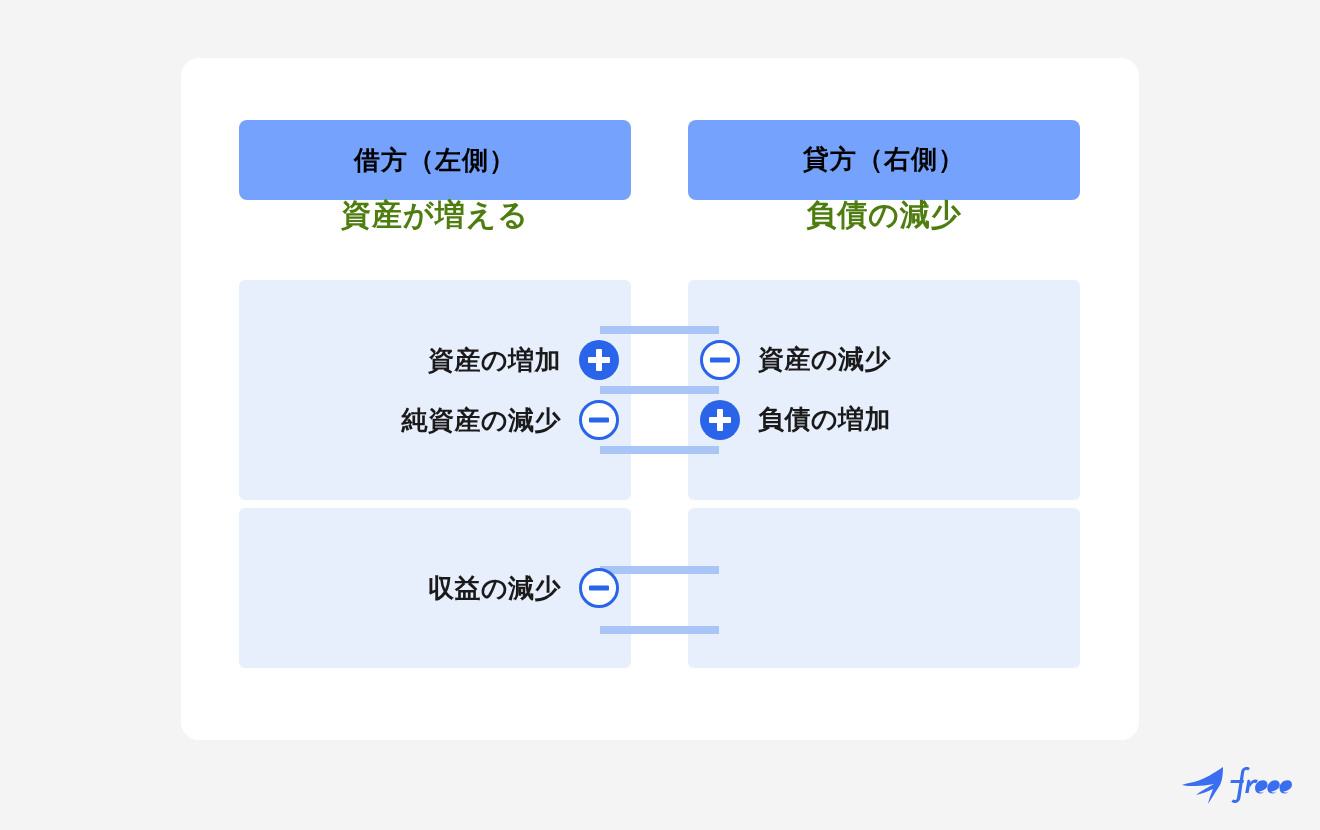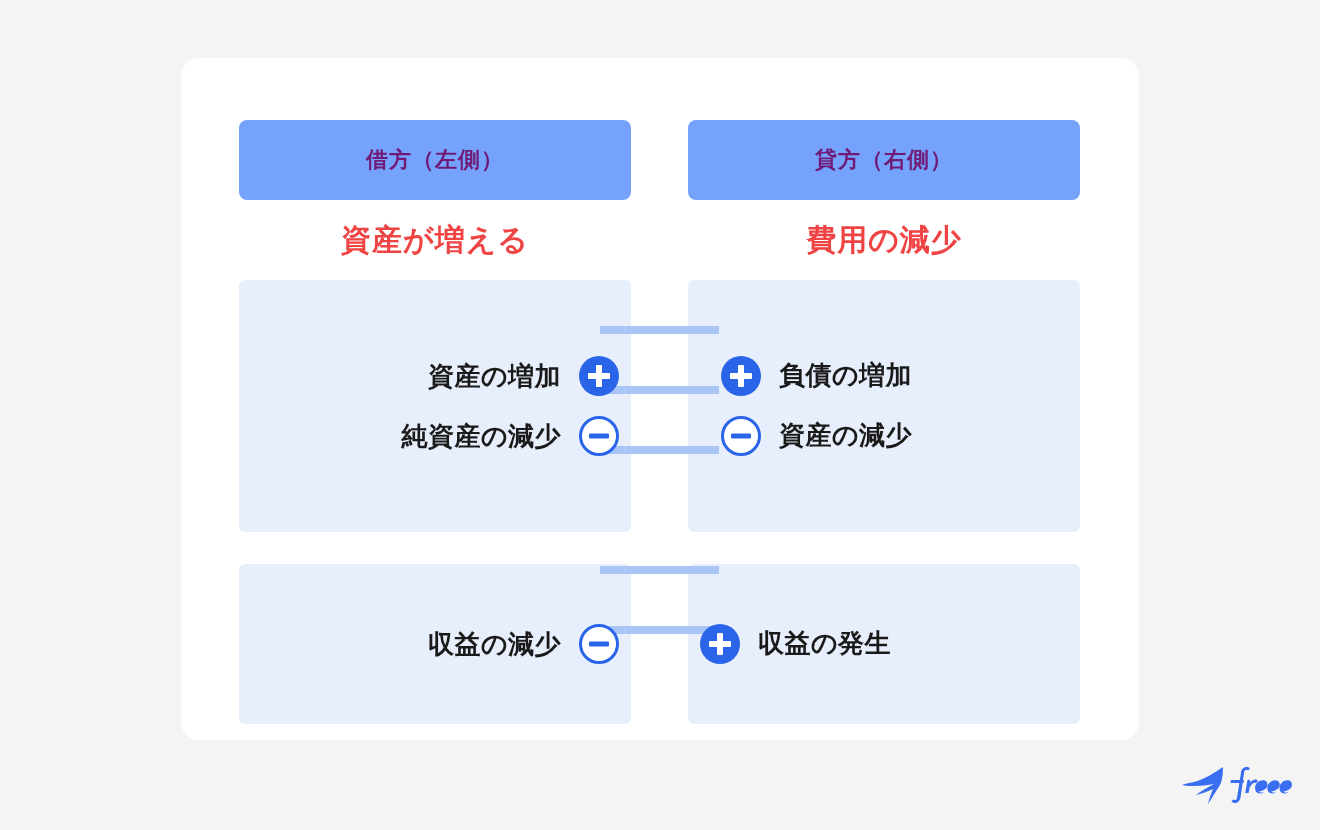--- a/index.html
+++ b/index.html
@@ -50,47 +50,46 @@
   
   .col-header {
     height: 80px;
     background: #74a2fc;
     border-radius: 8px;
     display: flex;
     align-items: center;
     justify-content: center;
   }
   .col-header-label {
-    color: #701a75;
-    font-size: 22px;
+    color: #000000;
+    font-size: 26px;
     font-weight: bold;
     letter-spacing: 1px;
     line-height: 1;
   }
 
   
   .col-subtitle {
     height: 80px;
     display: flex;
-    align-items: center;
     justify-content: center;
-    color: #ef4444;
+    color: #4d7c0f;
     font-size: 30px;
     font-weight: bold;
     letter-spacing: 1px;
     line-height: 1;
   }
 
   
   .panel {
     background: #e8effc;
     border-radius: 6px;
   }
-  .panel-assets { height: 252px; padding-left: 21px; }
-  .panel-pl     { height: 160px; margin-top: 32px; }
+  .panel-assets { height: 220px; }
+  .panel-pl     { height: 160px; margin-top: 8px; }
 
   
   .panel-rows {
     height: 100%;
     display: flex;
     flex-direction: column;
     justify-content: center;
   }
   .row {
     height: 60px;
@@ -216,55 +215,48 @@
         </div>
       </div>
 
       <div class="col col-right">
 
         <div class="col-header">
           <span class="col-header-label">貸方（右側）</span>
         </div>
 
         <div class="col-subtitle">
-          <span>費用の減少</span>
+          <span>負債の減少</span>
         </div>
 
         <div class="panel panel-assets">
           <div class="panel-rows">
 
             <div class="row">
+              <span class="badge badge-minus">
+                <span class="bar-h"></span>
+              </span>
+              <span class="row-label">資産の減少</span>
+            </div>
+
+            <div class="row">
               <span class="badge badge-plus">
                 <span class="bar-h"></span>
                   <span class="bar-v"></span>
               </span>
               <span class="row-label">負債の増加</span>
-            </div>
-
-            <div class="row">
-              <span class="badge badge-minus">
-                <span class="bar-h"></span>
-              </span>
-              <span class="row-label">資産の減少</span>
             </div>
 
 
           </div>
         </div>
 
         <div class="panel panel-pl">
           <div class="panel-rows">
 
-            <div class="row">
-              <span class="badge badge-plus">
-                <span class="bar-h"></span>
-                  <span class="bar-v"></span>
-              </span>
-              <span class="row-label">収益の発生</span>
-            </div>
 
 
           </div>
         </div>
       </div>
 
       <div class="connector" style="left:361px; top:206px; width:119px;"></div>
       <div class="connector" style="left:361px; top:266px; width:119px;"></div>
       <div class="connector" style="left:361px; top:326px; width:119px;"></div>
       <div class="connector" style="left:361px; top:446px; width:119px;"></div>

